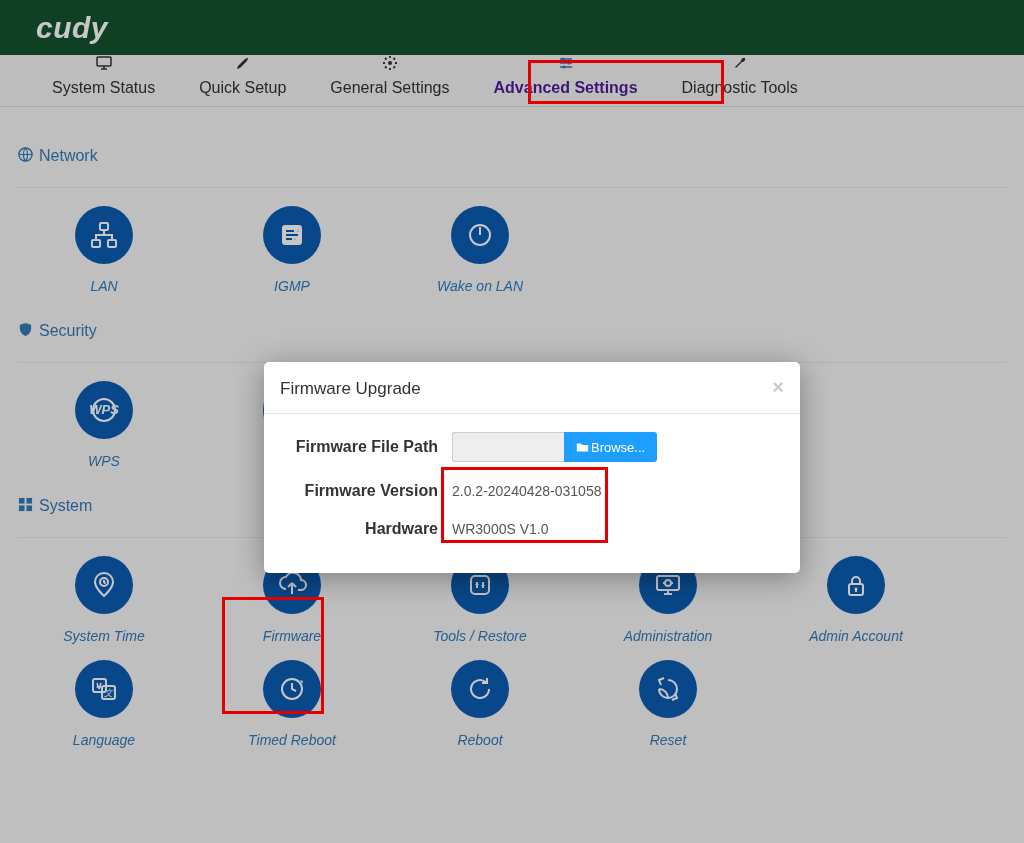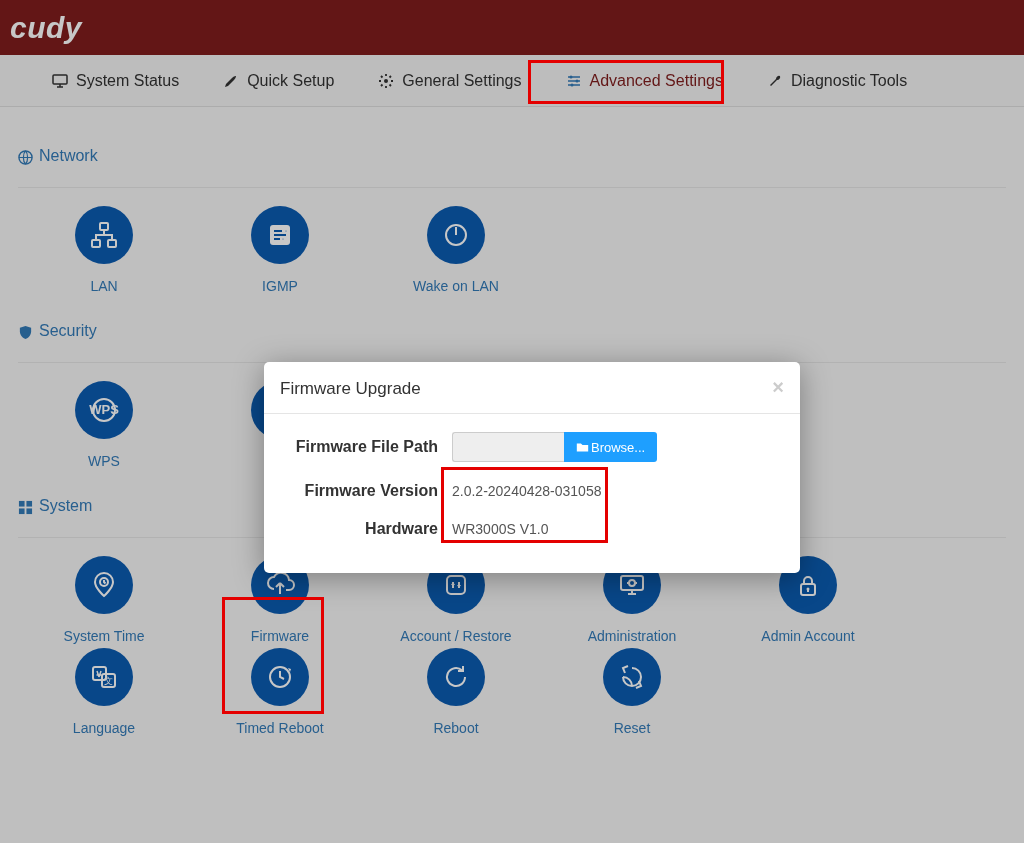--- a/index.html
+++ b/index.html
@@ -5,25 +5,25 @@
   * { box-sizing: border-box; margin: 0; padding: 0; }
   body {
     font-family: "Helvetica Neue", Helvetica, Arial, sans-serif;
     background: #f5f5f5;
     width: 1024px;
     height: 843px;
     position: relative;
     overflow: hidden;
   }
   .header {
-    background: #7f1d1d;
+    background: #14532d;
     height: 55px;
     display: flex;
     align-items: center;
-    padding-left: 10px;
+    padding-left: 36px;
   }
   .logo {
     color: #fff;
     font-size: 30px;
     font-weight: 600;
     letter-spacing: 0.5px;
     font-family: Arial, sans-serif;
     font-style: italic;
   }
   .tabs {
@@ -34,45 +34,47 @@
     height: 52px;
   }
   .tab {
     display: flex;
     align-items: center;
     padding: 0 22px;
     color: #333;
     font-size: 16px;
     cursor: pointer;
     gap: 8px;
-  }
-  .tab.active { color: #7f1d1d; }
+    flex-direction: column;
+  }
+  .tab.active { color: #4c1d95; font-weight: bold; }
   .tab svg { width: 16px; height: 16px; }
   .content {
     padding: 40px 18px 0 18px;
   }
   .section-title {
     color: #337ab7;
     font-size: 16px;
     display: flex;
-    align-items: flex-end;
+    align-items: flex-start;
     gap: 6px;
     margin-bottom: 22px;
   }
   .section-title svg { width: 15px; height: 15px; }
   hr.sep {
     border: none;
     border-top: 1px solid #e5e5e5;
     margin: 0 0 18px 0;
   }
   .icons-row {
     display: flex;
     flex-wrap: wrap;
-    gap: 4px;
+    gap: 16px;
     margin-bottom: 28px;
+    font-style: italic;
   }
   .icon-item {
     width: 172px;
     display: flex;
     flex-direction: column;
     align-items: center;
     cursor: pointer;
   }
   .circle {
     width: 58px;
@@ -321,21 +323,21 @@
       <div class="icon-label">Firmware</div>
     </div>
     <div class="icon-item">
       <div class="circle">
           <svg viewBox="0 0 30 30">
             <rect x="6" y="6" width="18" height="18" rx="4"></rect>
             <path d="M12 12l-2 3h4zM18 18l2-3h-4z" class="filled"></path>
             <path d="M12 12v6M18 18v-6"></path>
           </svg>
         </div>
-      <div class="icon-label">Account / Restore</div>
+      <div class="icon-label">Tools / Restore</div>
     </div>
     <div class="icon-item">
       <div class="circle">
           <svg viewBox="0 0 30 30">
             <rect x="4" y="6" width="22" height="14" rx="2"></rect>
             <path d="M11 24h8M15 20v4"></path>
             <circle cx="15" cy="13" r="3"></circle>
             <path d="M10 13h2M18 13h2"></path>
           </svg>
         </div>

